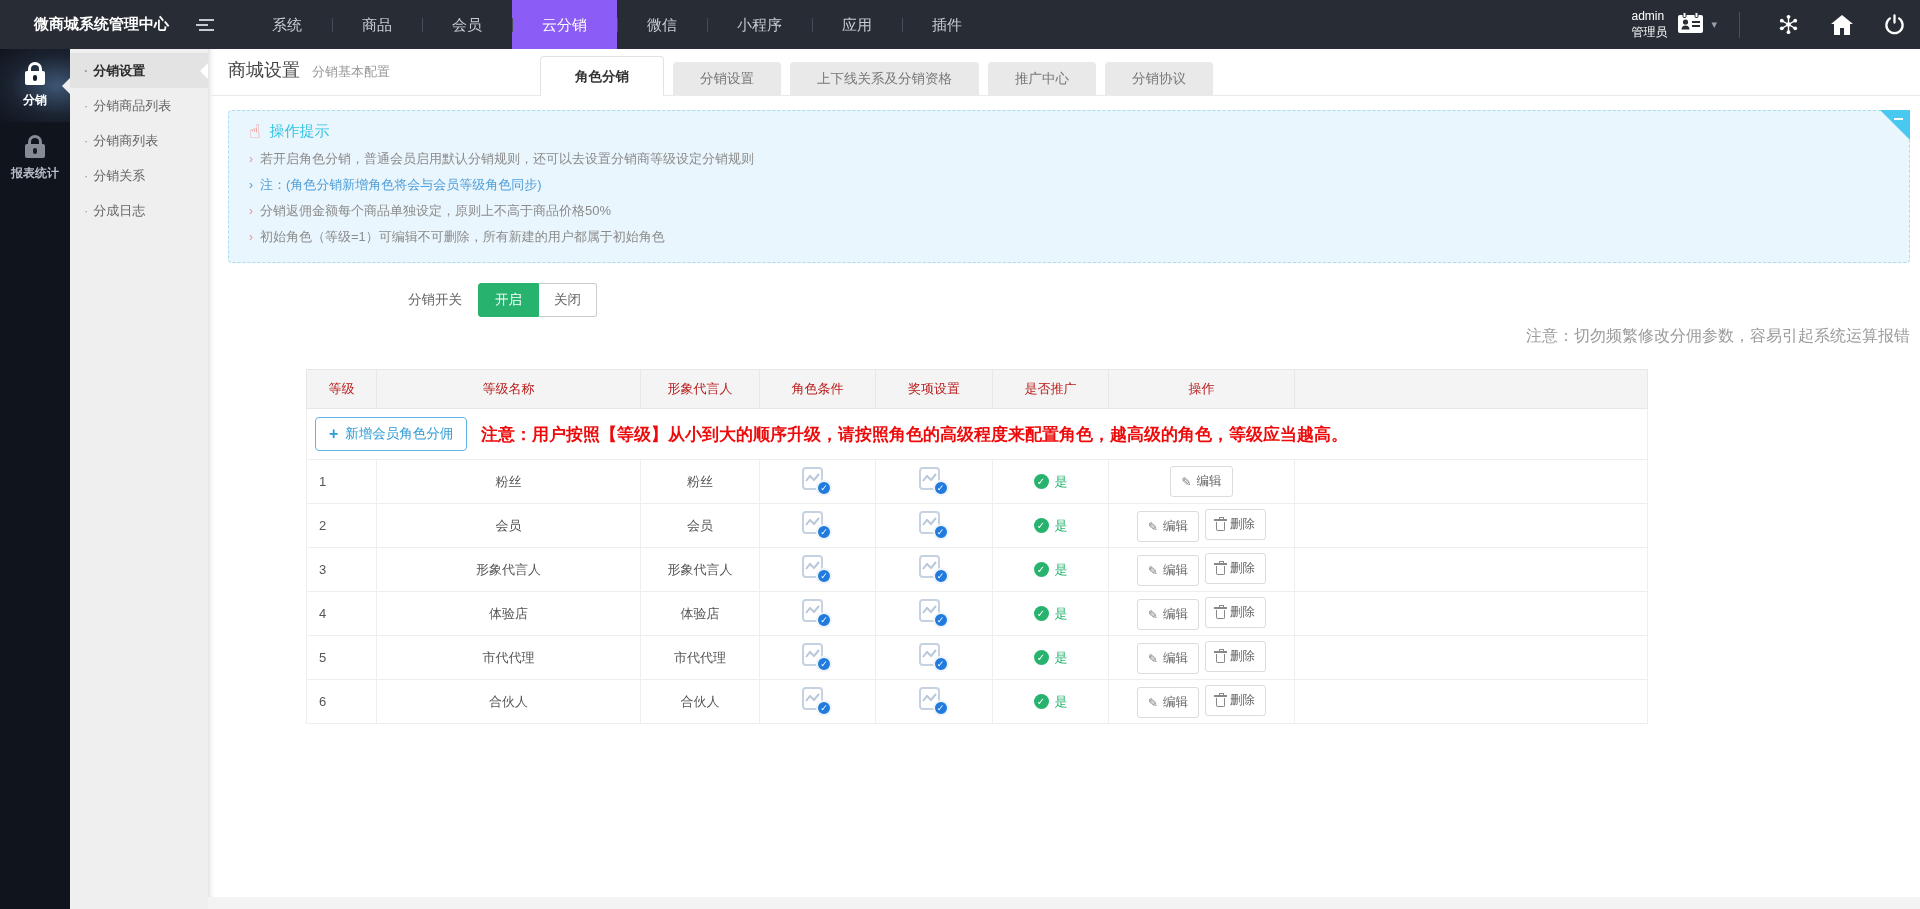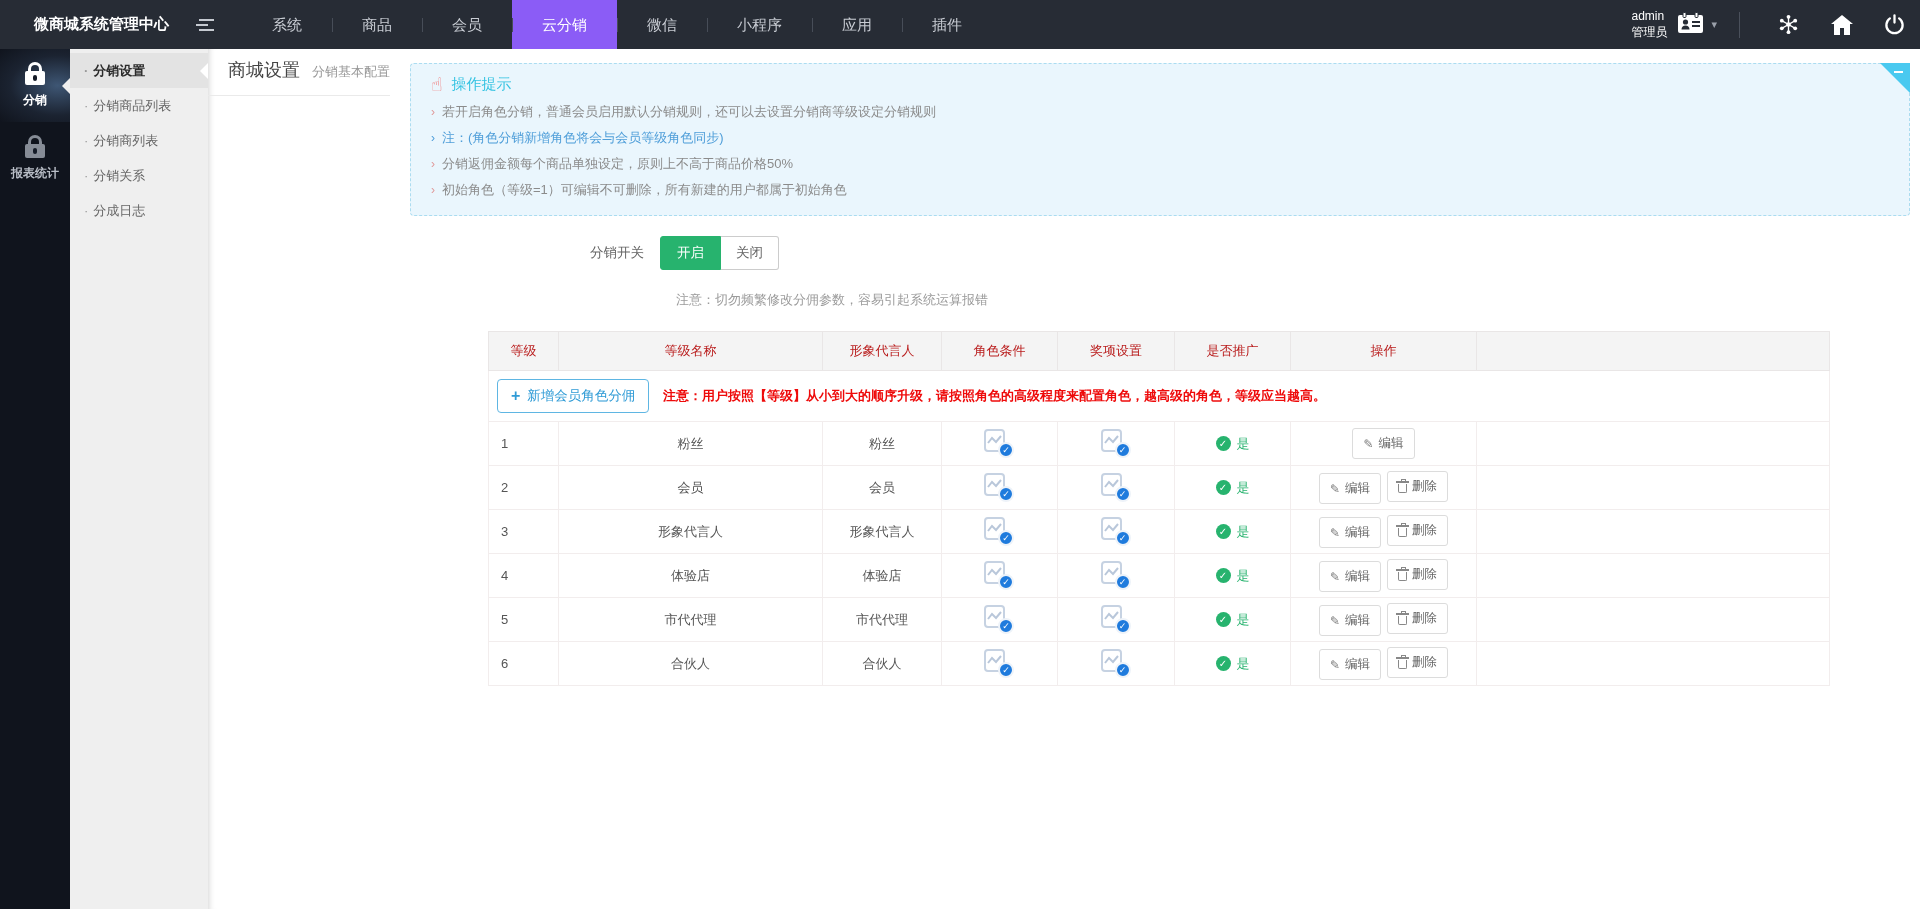--- a/index.html
+++ b/index.html
@@ -41,21 +41,21 @@
   .rail-item.active .lock::before { background:transparent; }
 
   .sidebar { width:138px; flex:0 0 138px; background:#efefef; padding-top:4px; }
   .side-item { position:relative; height:35px; line-height:35px; padding-left:14px; font-size:13px; color:#666; cursor:pointer; white-space:nowrap; }
   .side-item .dot { color:#999; margin-right:5px; }
   .side-item.active { background:#e3e3e3; color:#2b2b2b; font-weight:bold; }
   .side-item.active::after { content:''; position:absolute; right:0; top:50%; margin-top:-8px;
     border-top:8px solid transparent; border-bottom:8px solid transparent; border-right:8px solid #fff; }
 
   
-  .content { flex:1; display:flex; background:#fff; min-width:0;
+  .content { flex:1; display:flex; flex-direction:column; background:#fff; min-width:0;
     box-shadow:inset 7px 0 7px -7px rgba(0,0,0,.22); }
   .page-header { height:47px; display:flex; align-items:flex-end; padding-left:20px; border-bottom:1px solid #eaeaea; }
   .ph-titles { display:flex; align-items:baseline; padding-bottom:13px; }
   .ph-title { font-size:18px; color:#444; }
   .ph-sub { font-size:13px; color:#989898; margin-left:12px; }
   .tabs { display:flex; align-items:flex-end; margin-left:150px; gap:9px; }
   .tab { background:#e9e9e9; color:#777; font-size:13.5px; padding:0 27px; height:33px; line-height:33px;
     border-radius:4px 4px 0 0; cursor:pointer; white-space:nowrap; }
   .tab.active { background:#fff; border:1px solid #e2e2e2; border-bottom:1px solid #fff; height:40px; line-height:39px;
     margin-bottom:-1px; font-weight:bold; color:#333; padding:0 34px; }
@@ -74,32 +74,32 @@
   .tip-line.hl { color:#4f9ed9; }
   .tip-line.hl .mark { color:#4f9ed9; }
 
   
   .switch-row { display:flex; align-items:center; margin-top:20px; }
   .switch-label { width:250px; text-align:right; font-size:13.5px; color:#666; padding-right:16px; }
   .btn-on { background:#27b36e; color:#fff; font-size:13.5px; padding:7px 16px; border:1px solid #27b36e;
     border-radius:3px 0 0 3px; cursor:pointer; font-family:inherit; }
   .btn-off { background:#fff; color:#666; font-size:13.5px; padding:7px 15px; border:1px solid #ccc; border-left:none;
     border-radius:0 3px 3px 0; cursor:pointer; font-family:inherit; }
-  .switch-note { margin-left:266px; margin-top:21px; font-size:13px; color:#9b9b9b; }
+  .switch-note { margin-left:266px; margin-top:9px; font-size:16px; color:#9b9b9b;text-align:right; }
 
   
   .role-table { margin:22px 0 0 78px; border-collapse:collapse; table-layout:fixed; width:1341px; font-size:13px; color:#555; }
   .role-table th { background:#f4f4f4; height:39px; font-weight:normal; color:#b91c1c; border:1px solid #e9e6e6; font-size:13px; }
   .role-table td { height:44px; text-align:center; border:1px solid #f2eded; vertical-align:middle; }
   .td-level { text-align:left !important; padding-left:12px; }
   .btnrow td { text-align:left !important; padding:8px 0 8px 8px; }
   .add-btn { display:inline-flex; align-items:center; gap:7px; color:#2f9bd6; border:1px solid #5fb6e3; background:#fff;
     border-radius:4px; font-size:13.5px; padding:7px 13px; cursor:pointer; font-family:inherit; vertical-align:middle; }
   .add-plus { font-weight:bold; font-size:16px; line-height:1; }
-  .table-notice { color:#ee0a0a; font-size:13px; font-weight:bold; margin-left:10px; vertical-align:middle; }
+  .table-notice { color:#ee0a0a; font-size:17px; font-weight:bold; margin-left:10px; vertical-align:middle; }
 
   .docicon { position:relative; display:inline-block; width:31px; height:27px; cursor:pointer; }
   .doc { position:absolute; left:0; top:0; width:21px; height:23px; border:2px solid #c6d2e2; border-radius:4px; background:#fff; }
   .doc svg { position:absolute; left:0; top:3px; }
   .chk { position:absolute; right:1px; bottom:-2px; width:16px; height:16px; border-radius:50%; background:#1f7bdd;
     border:2px solid #eef3f9; color:#fff; font-size:9px; line-height:12px; text-align:center; font-weight:bold; }
   .yes { color:#27b36e; font-size:13px; display:inline-flex; align-items:center; gap:6px; }
   .yes-circle { width:15px; height:15px; border-radius:50%; background:#27b36e; color:#fff; font-size:10px;
     line-height:15px; text-align:center; font-weight:bold; }
   .op-btn { display:inline-flex; align-items:center; gap:5px; border:1px solid #dcdcdc; background:#fff; color:#666;
@@ -225,20 +225,28 @@
         <span class="dot">·</span><span>分成日志</span>
       </div>
     </div>
 
   <div class="content">
     <div class="page-header">
       <div class="ph-titles">
         <span class="ph-title">商城设置</span>
         <span class="ph-sub">分销基本配置</span>
       </div>
+      <div class="tabs">
+
+      <div class="tab active">角色分销</div>
+          <div class="tab">分销设置</div>
+          <div class="tab">上下线关系及分销资格</div>
+          <div class="tab">推广中心</div>
+          <div class="tab">分销协议</div>
+        </div>
     </div>
 
     <div class="page-body">
 
       <div class="tips">
         <span class="tips-fold"></span>
         <span class="tips-fold-minus"></span>
         <div class="tips-head">
           <span class="hand-icon">☝</span>
           <span>操作提示</span>

